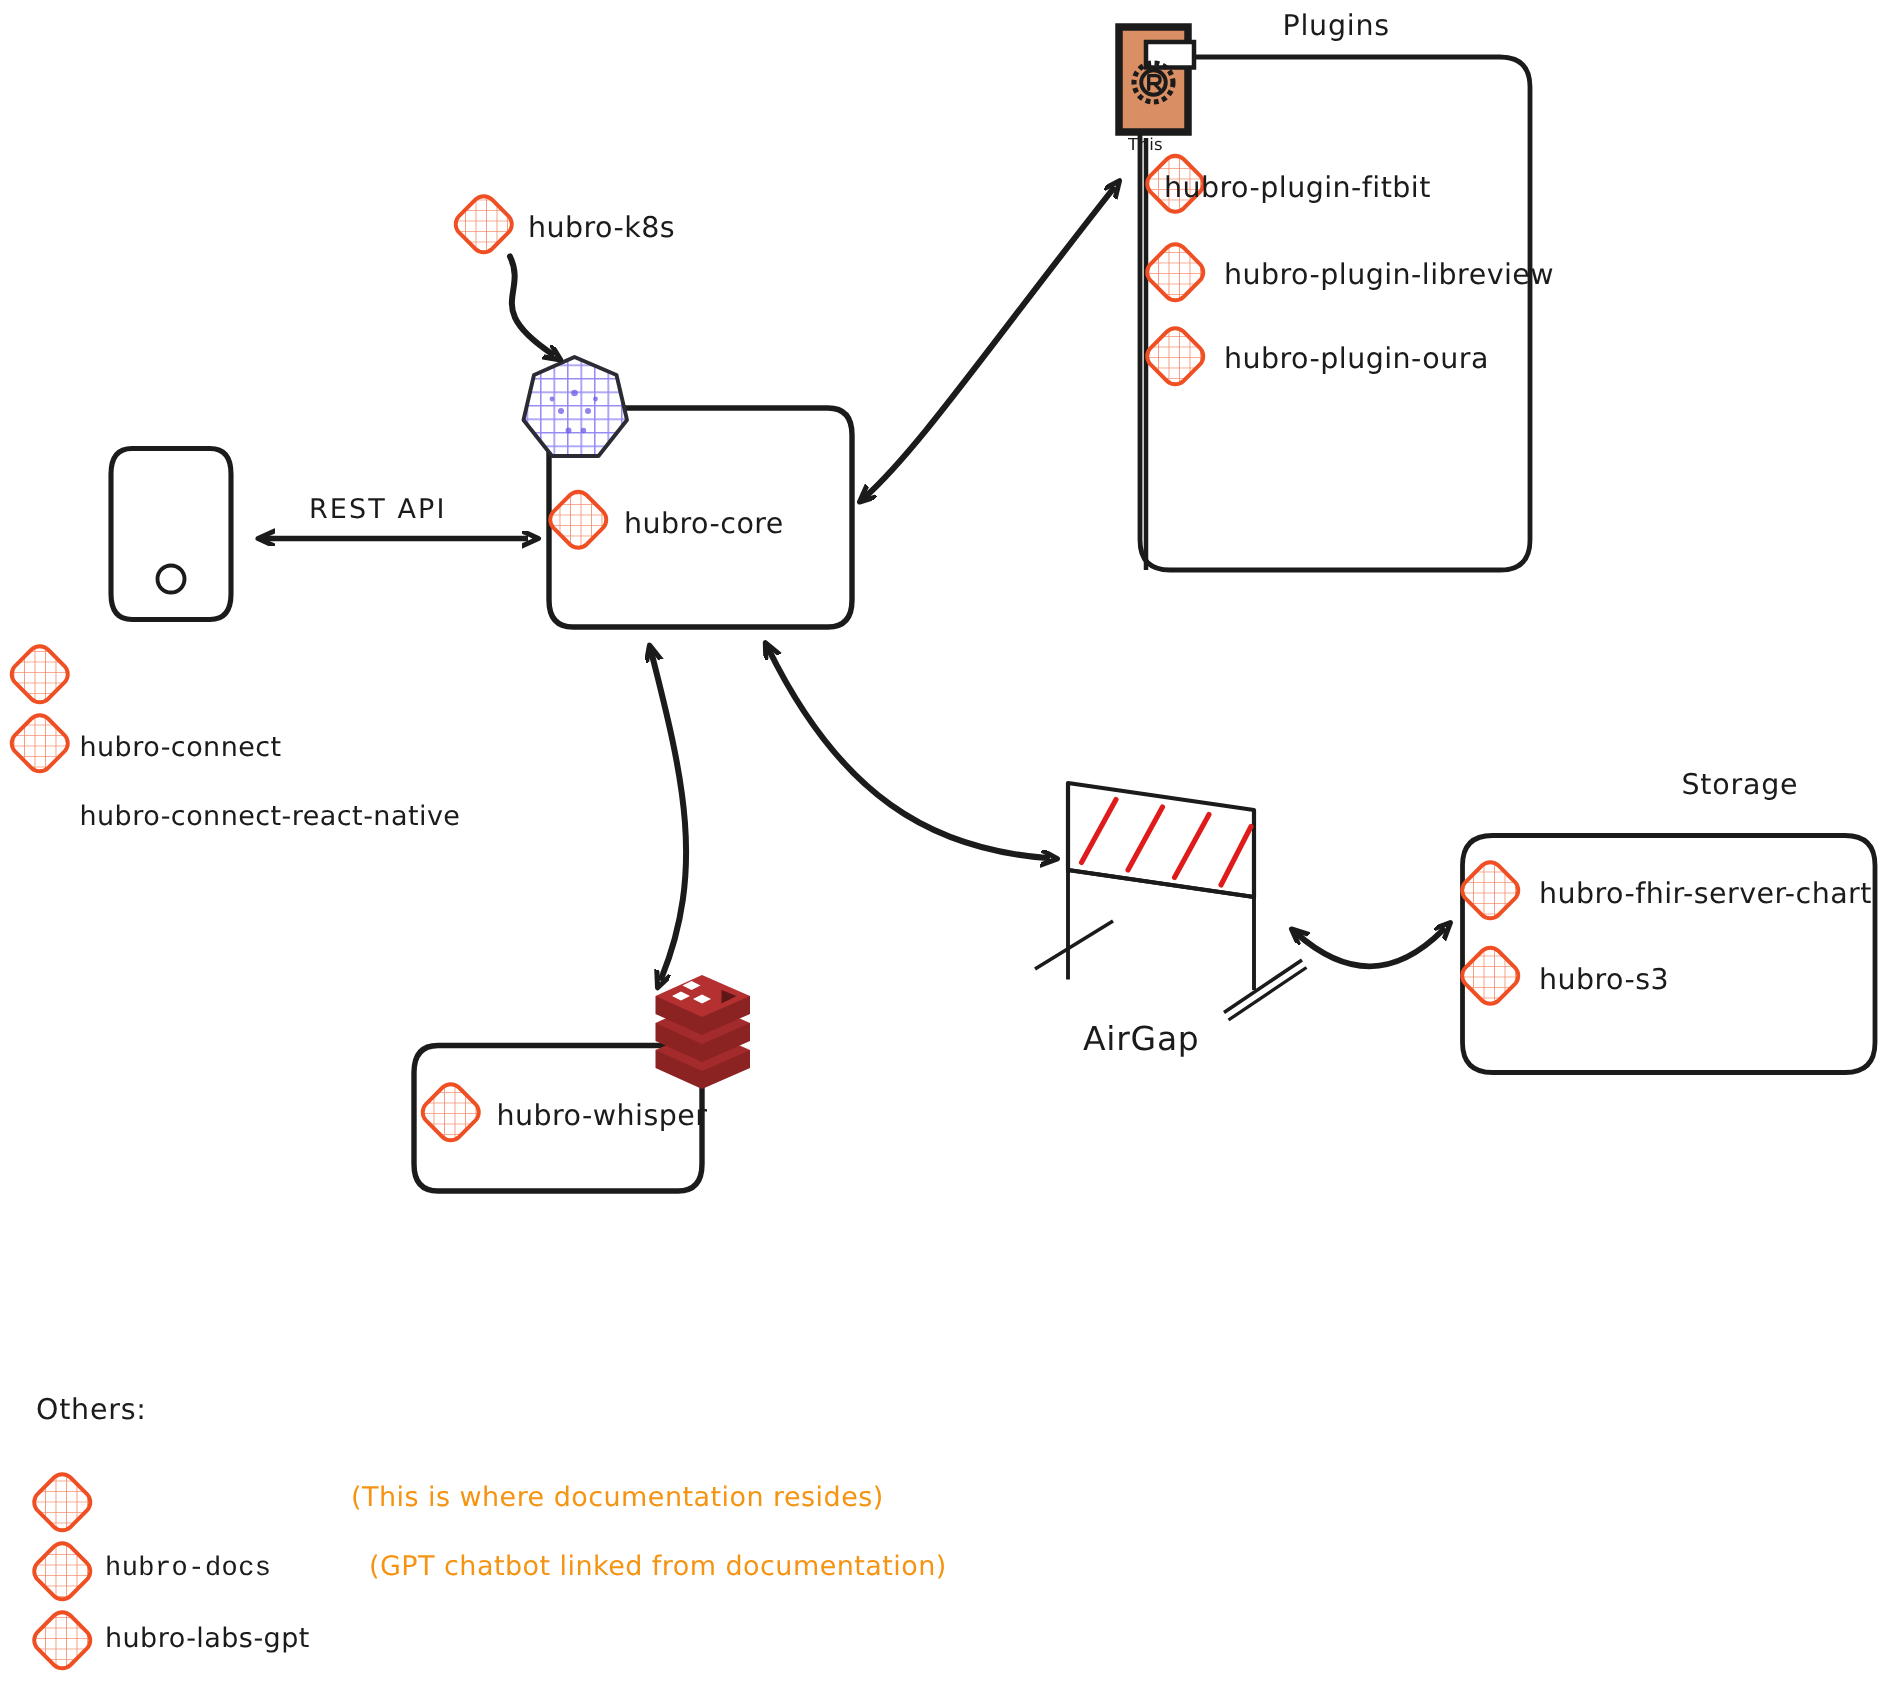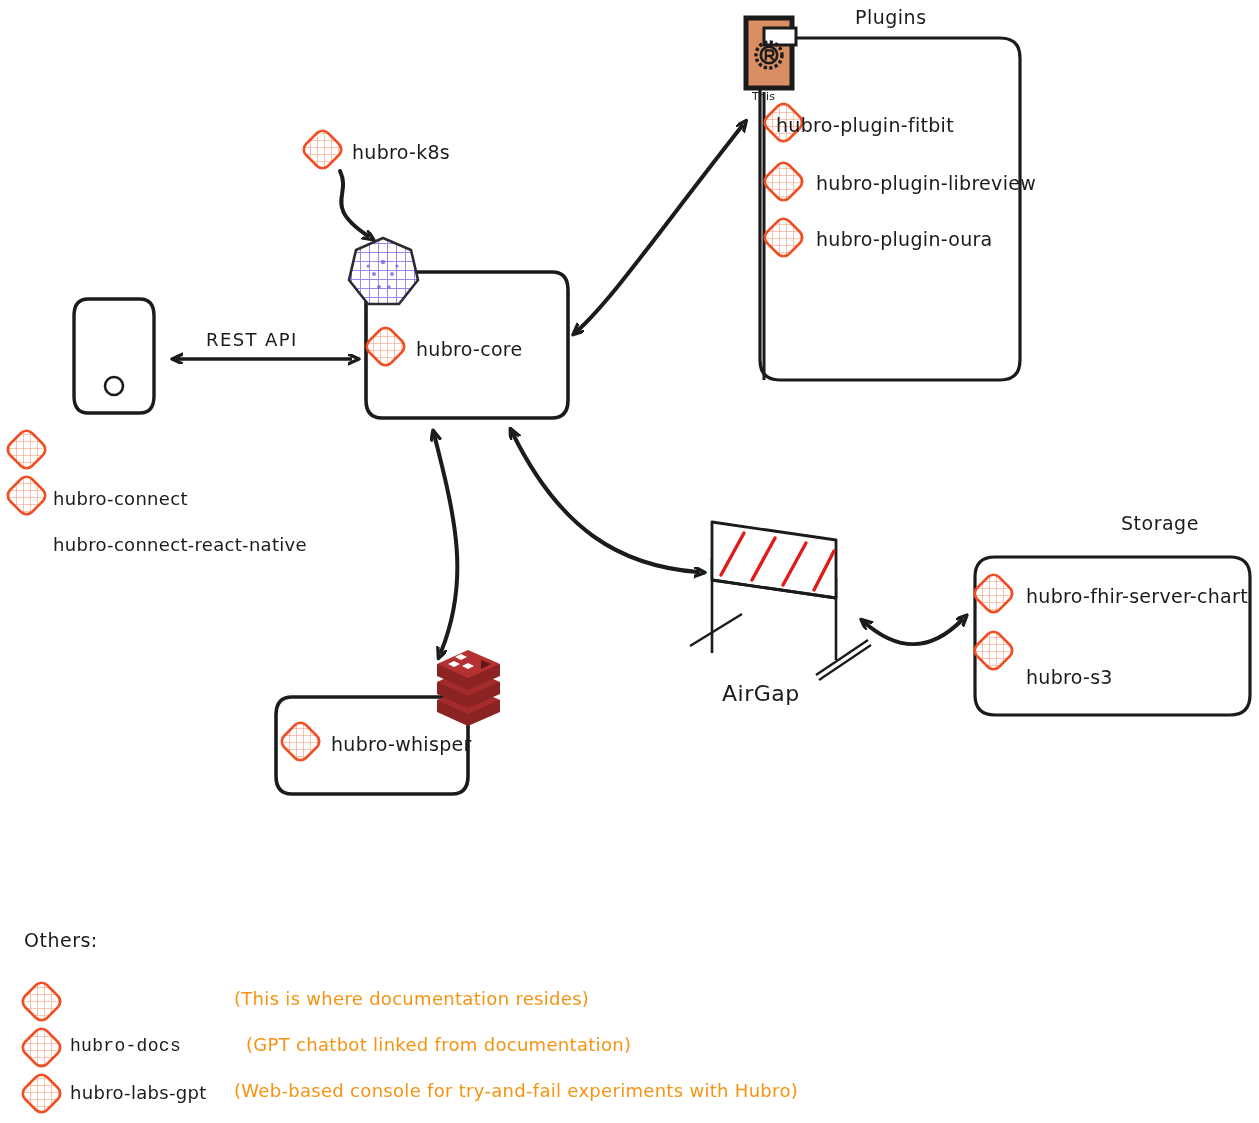--- a/index.html
+++ b/index.html
@@ -208,21 +208,21 @@
   </svg>
 
   <div class="lbl grp-title" style="left:855px;top:6px;">Plugins</div>
   <div class="lbl rust-cap" style="left:752px;top:90px;">This</div>
   <div class="lbl node-text" style="left:776px;top:114px;">hubro-plugin-fitbit</div>
   <div class="lbl node-text" style="left:816px;top:172px;">hubro-plugin-libreview</div>
   <div class="lbl node-text" style="left:816px;top:228px;">hubro-plugin-oura</div>
 
   <div class="lbl grp-title" style="left:1085px;top:512px;margin-left:36px;">Storage</div>
   <div class="lbl node-text" style="left:1026px;top:585px;">hubro-fhir-server-chart</div>
-  <div class="lbl node-text" style="left:1026px;top:642px;margin-top:24px;">hubro-s3</div>
+  <div class="lbl node-text" style="left:1026px;top:642px;">hubro-s3</div>
 
   <div class="lbl node-text" style="left:416px;top:338px;">hubro-core</div>
   <div class="lbl node-text" style="left:352px;top:141px;">hubro-k8s</div>
   <div class="lbl node-text" style="left:331px;top:733px;">hubro-whisper</div>
 
   <div class="lbl others-name" style="left:53px;top:440px;">hubro-connect</div>
   <div class="lbl others-name" style="left:53px;top:486px;">hubro-connect-react-native</div>
 
   <div class="lbl edge-text" style="left:206px;top:329px;">REST API</div>
 
@@ -230,15 +230,14 @@
 
   <div class="lbl others-head" style="left:24px;top:929px;">Others:</div>
 
   <div class="lbl others-name" style="left:70px;top:988px;font-family:Liberation Mono, monospace;">hubro-docs</div>
   <div class="lbl others-desc" style="left:234px;top:988px;">(This is where documentation resides)</div>
 
   <div class="lbl others-name" style="left:70px;top:1034px;">hubro-labs-gpt</div>
   <div class="lbl others-desc" style="left:234px;top:1034px;margin-left:12px;">(GPT chatbot linked from documentation)</div>
 
   <div class="lbl others-name" style="left:70px;top:1080px;font-weight:bold;">webvm</div>
-  <div class="lbl others-desc" style="left:234px;top:1080px;">(Web-based console for try-and-fail experiments with Hubro)</div>
 
 </div>
 
 </body></html>

